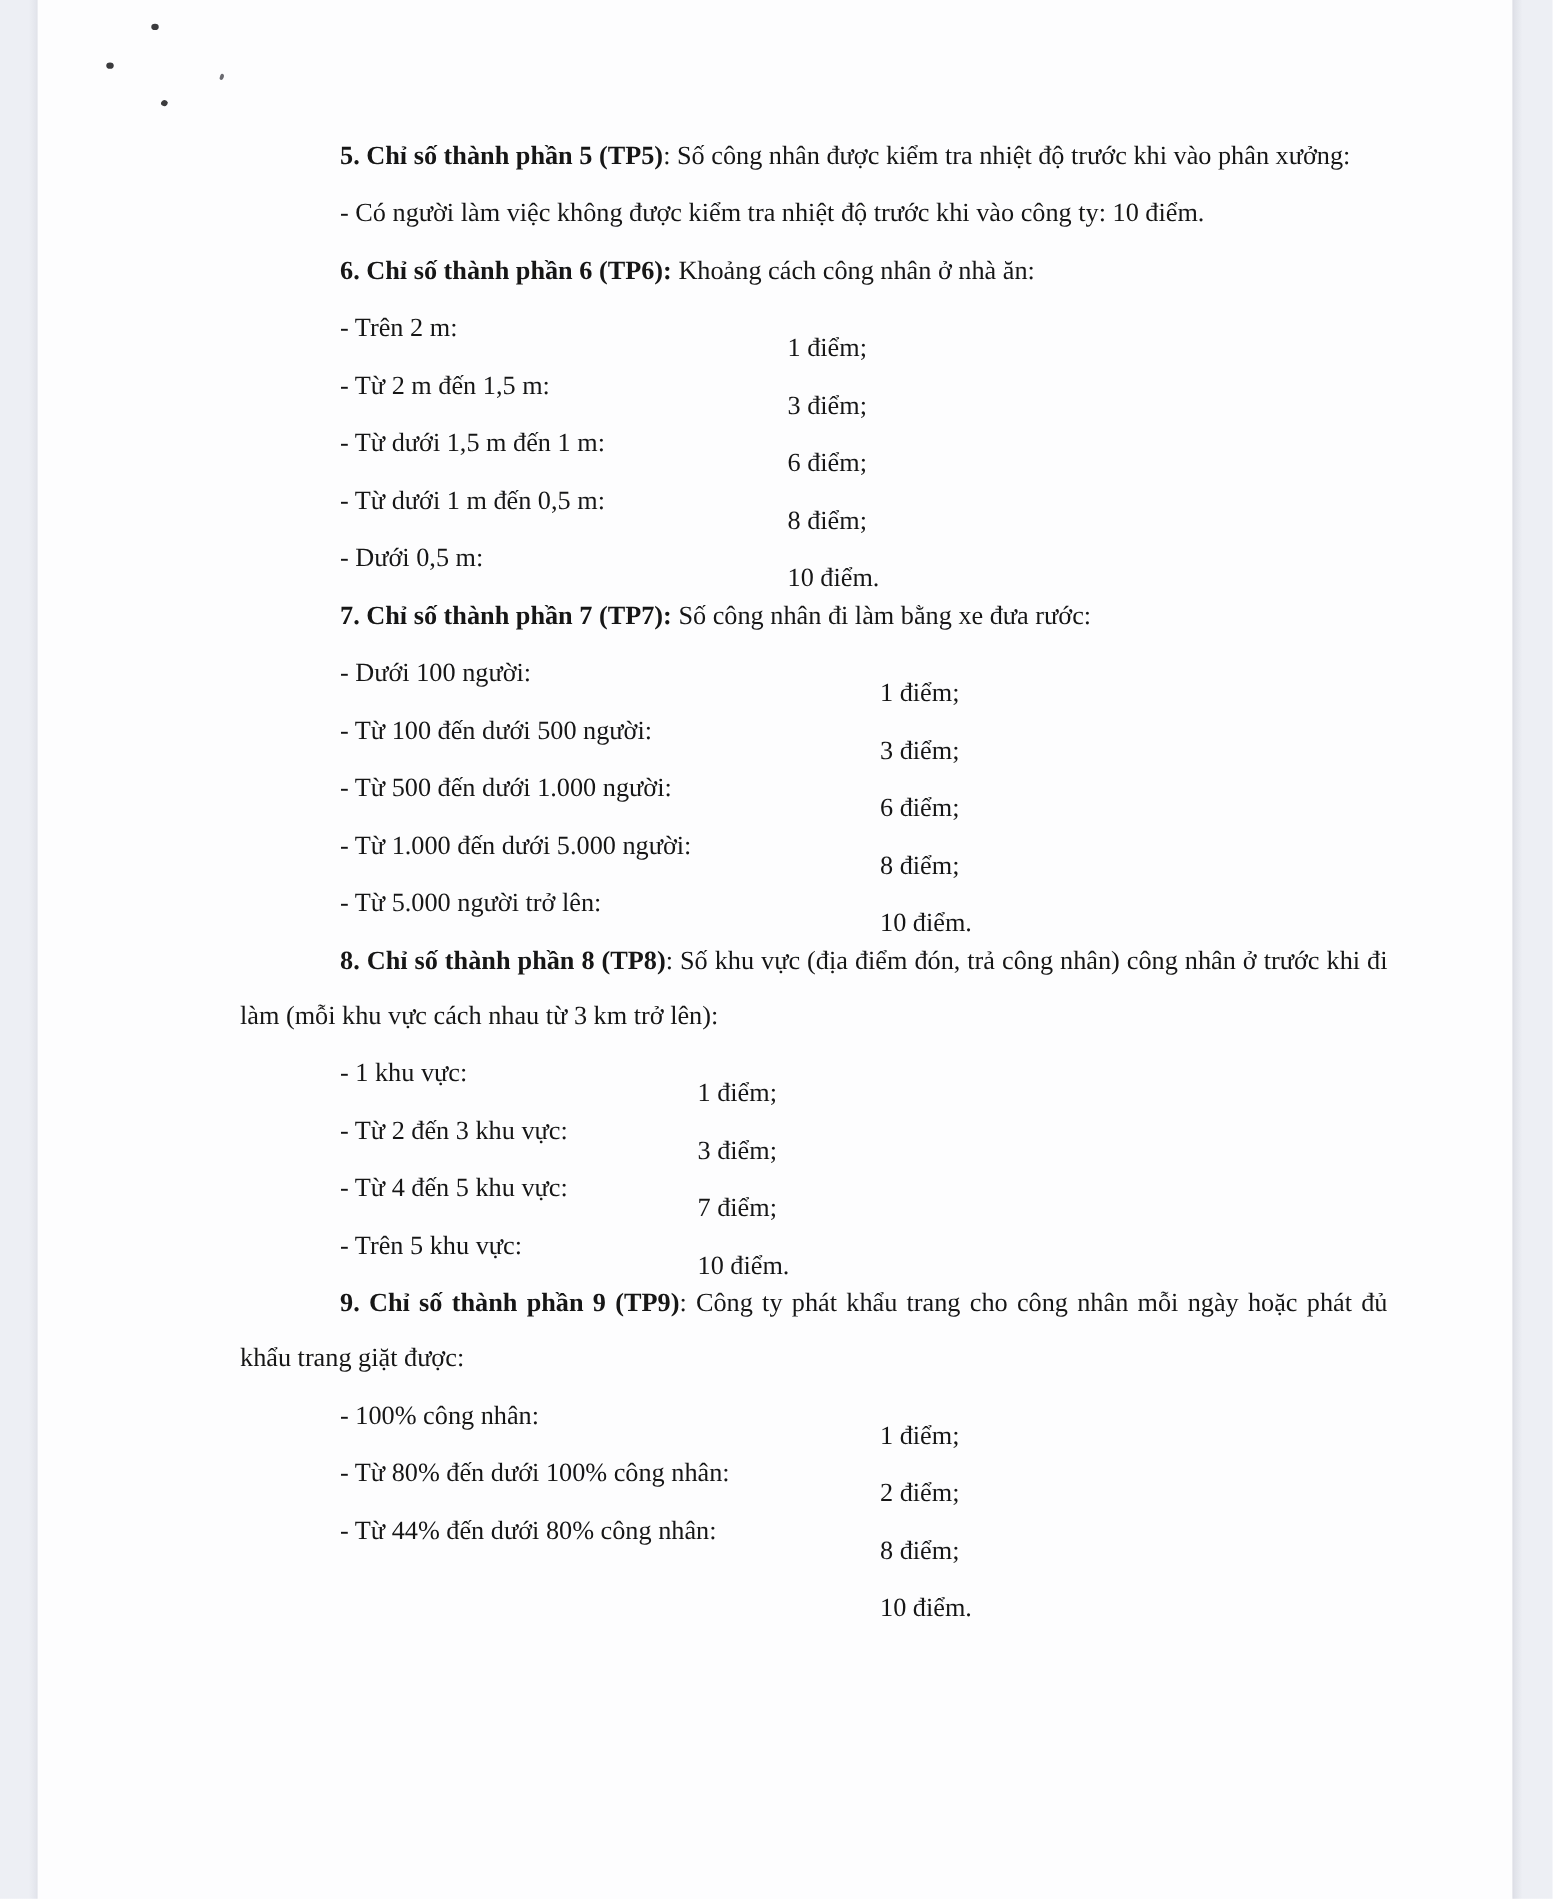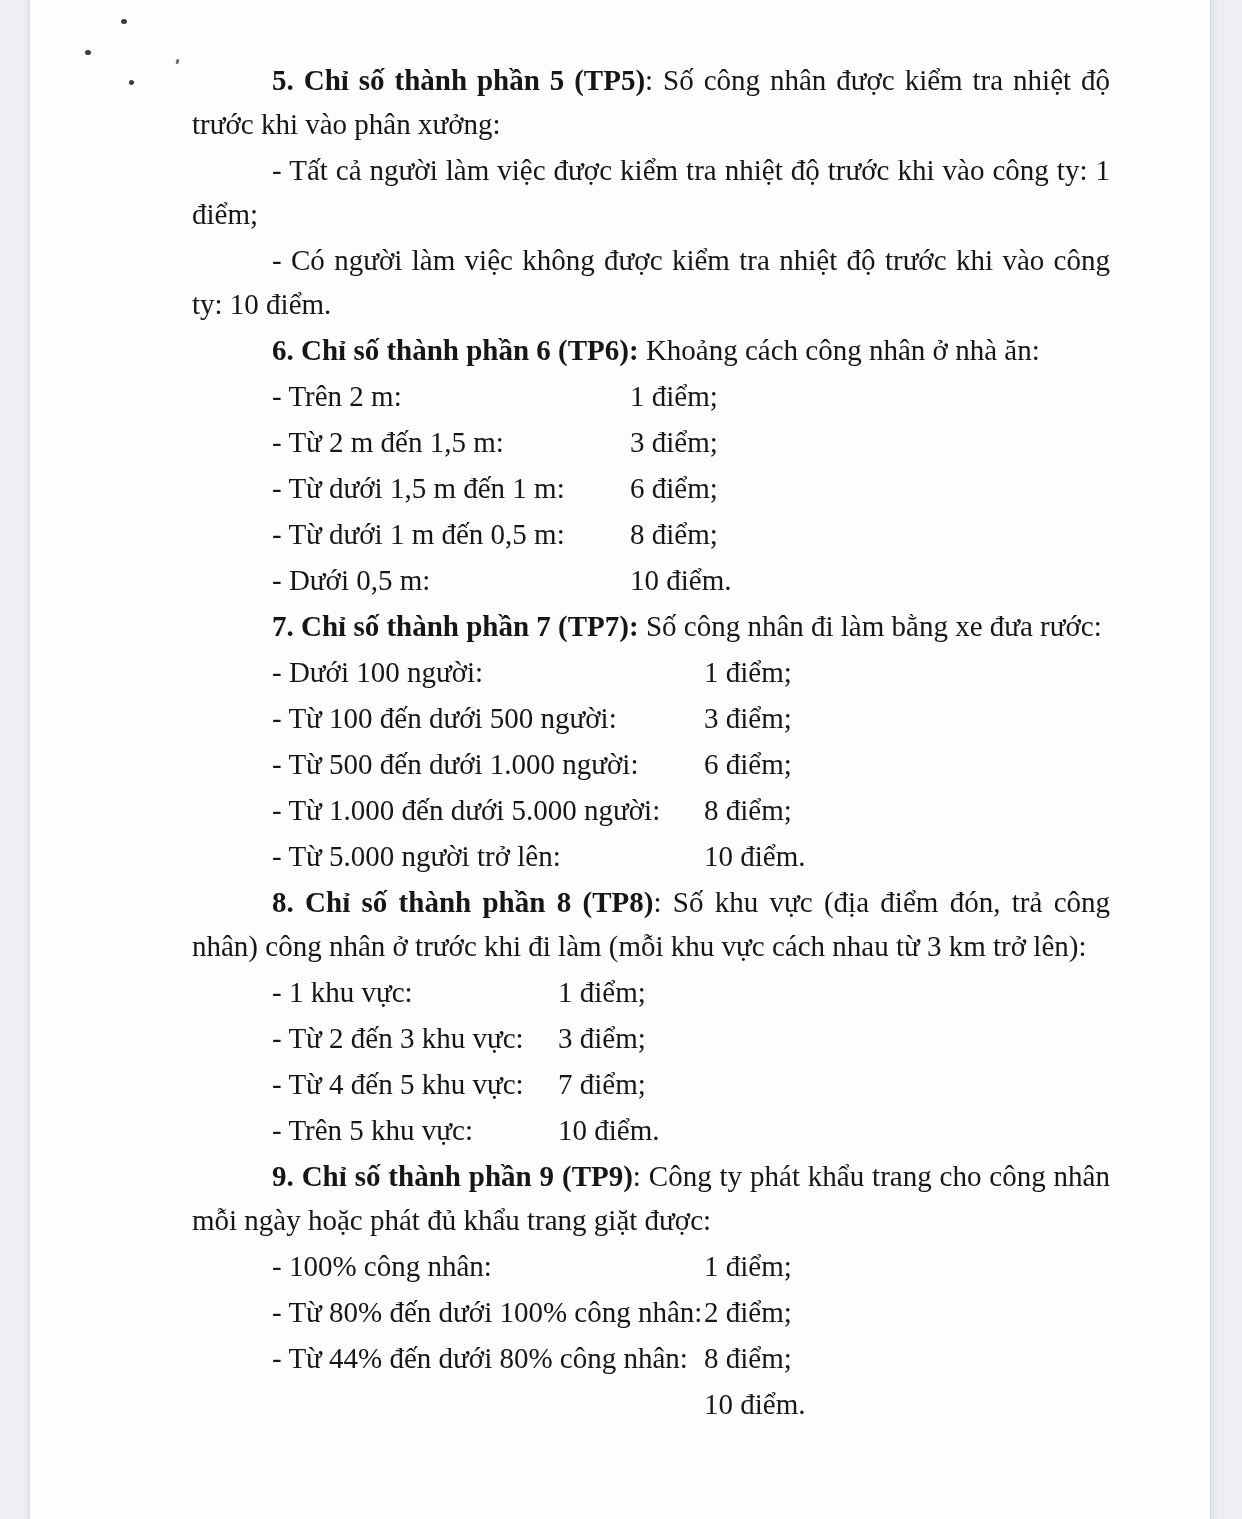--- a/index.html
+++ b/index.html
@@ -26,29 +26,29 @@
     background:linear-gradient(to right,#dfe1e8 0,var(--margin) 7px);}
   
   .speck{position:absolute;background:#3b3b3d;border-radius:50%;}
   .speck.a{left:121px;top:19px;width:6px;height:5px;}
   .speck.b{left:85px;top:50px;width:6px;height:5px;}
   .speck.c{left:176px;top:59px;width:3px;height:5px;background:#6a6a70;border-radius:40% 60% 60% 40%;transform:rotate(18deg);}
   .speck.d{left:129px;top:80px;width:5px;height:5px;transform:rotate(35deg);border-radius:60% 40% 55% 45%;}
   
   .doc{
     position:absolute;left:192px;top:0;width:918px;
-    padding-top:56px;
-    font-size:29px;line-height:44px;
+    padding-top:100px;
+    font-size:21px;line-height:44px;
     text-align:justify;
   }
   .para{margin:2px 0 0;}
   .indent{text-indent:80px;}
   .heading-bold{font-weight:bold;}
   .row{position:relative;margin-top:2px;padding-left:80px;white-space:nowrap;}
-  .row .pts{position:absolute;top:0;}
+  .row .pts{position:absolute;top:16px;}
   .sec-tp6 .pts{left:438px;}
   .sec-tp7 .pts{left:512px;}
   .sec-tp8 .pts{left:366px;}
   .sec-tp9 .pts{left:512px;}
 </style>
 </head>
 <body>
 
 <div class="canvas">
 
@@ -56,21 +56,20 @@
   <div class="strip strip-right"></div>
 
   <span class="speck a"></span>
   <span class="speck b"></span>
   <span class="speck c"></span>
   <span class="speck d"></span>
 
   <div class="doc">
 
     <p class="para indent"><span class="heading-bold">5. Chỉ số thành phần 5 (TP5)</span><span>: Số công nhân được kiểm tra nhiệt độ trước khi vào phân xưởng:</span></p>
-    <p class="para indent">- Tất cả người làm việc được kiểm tra nhiệt độ trước khi vào công ty: 1 điểm;</p>
     <p class="para indent">- Có người làm việc không được kiểm tra nhiệt độ trước khi vào công ty: 10 điểm.</p>
 
     <div class="sec-tp6">
       <p class="para indent"><span class="heading-bold">6. Chỉ số thành phần 6 (TP6):</span><span> Khoảng cách công nhân ở nhà ăn:</span></p>
       <div class="row"><span class="label">- Trên 2 m:</span><span class="pts">1 điểm;</span></div>
       <div class="row"><span class="label">- Từ 2 m đến 1,5 m:</span><span class="pts">3 điểm;</span></div>
       <div class="row"><span class="label">- Từ dưới 1,5 m đến 1 m:</span><span class="pts">6 điểm;</span></div>
       <div class="row"><span class="label">- Từ dưới 1 m đến 0,5 m:</span><span class="pts">8 điểm;</span></div>
       <div class="row"><span class="label">- Dưới 0,5 m:</span><span class="pts">10 điểm.</span></div>
     </div>

